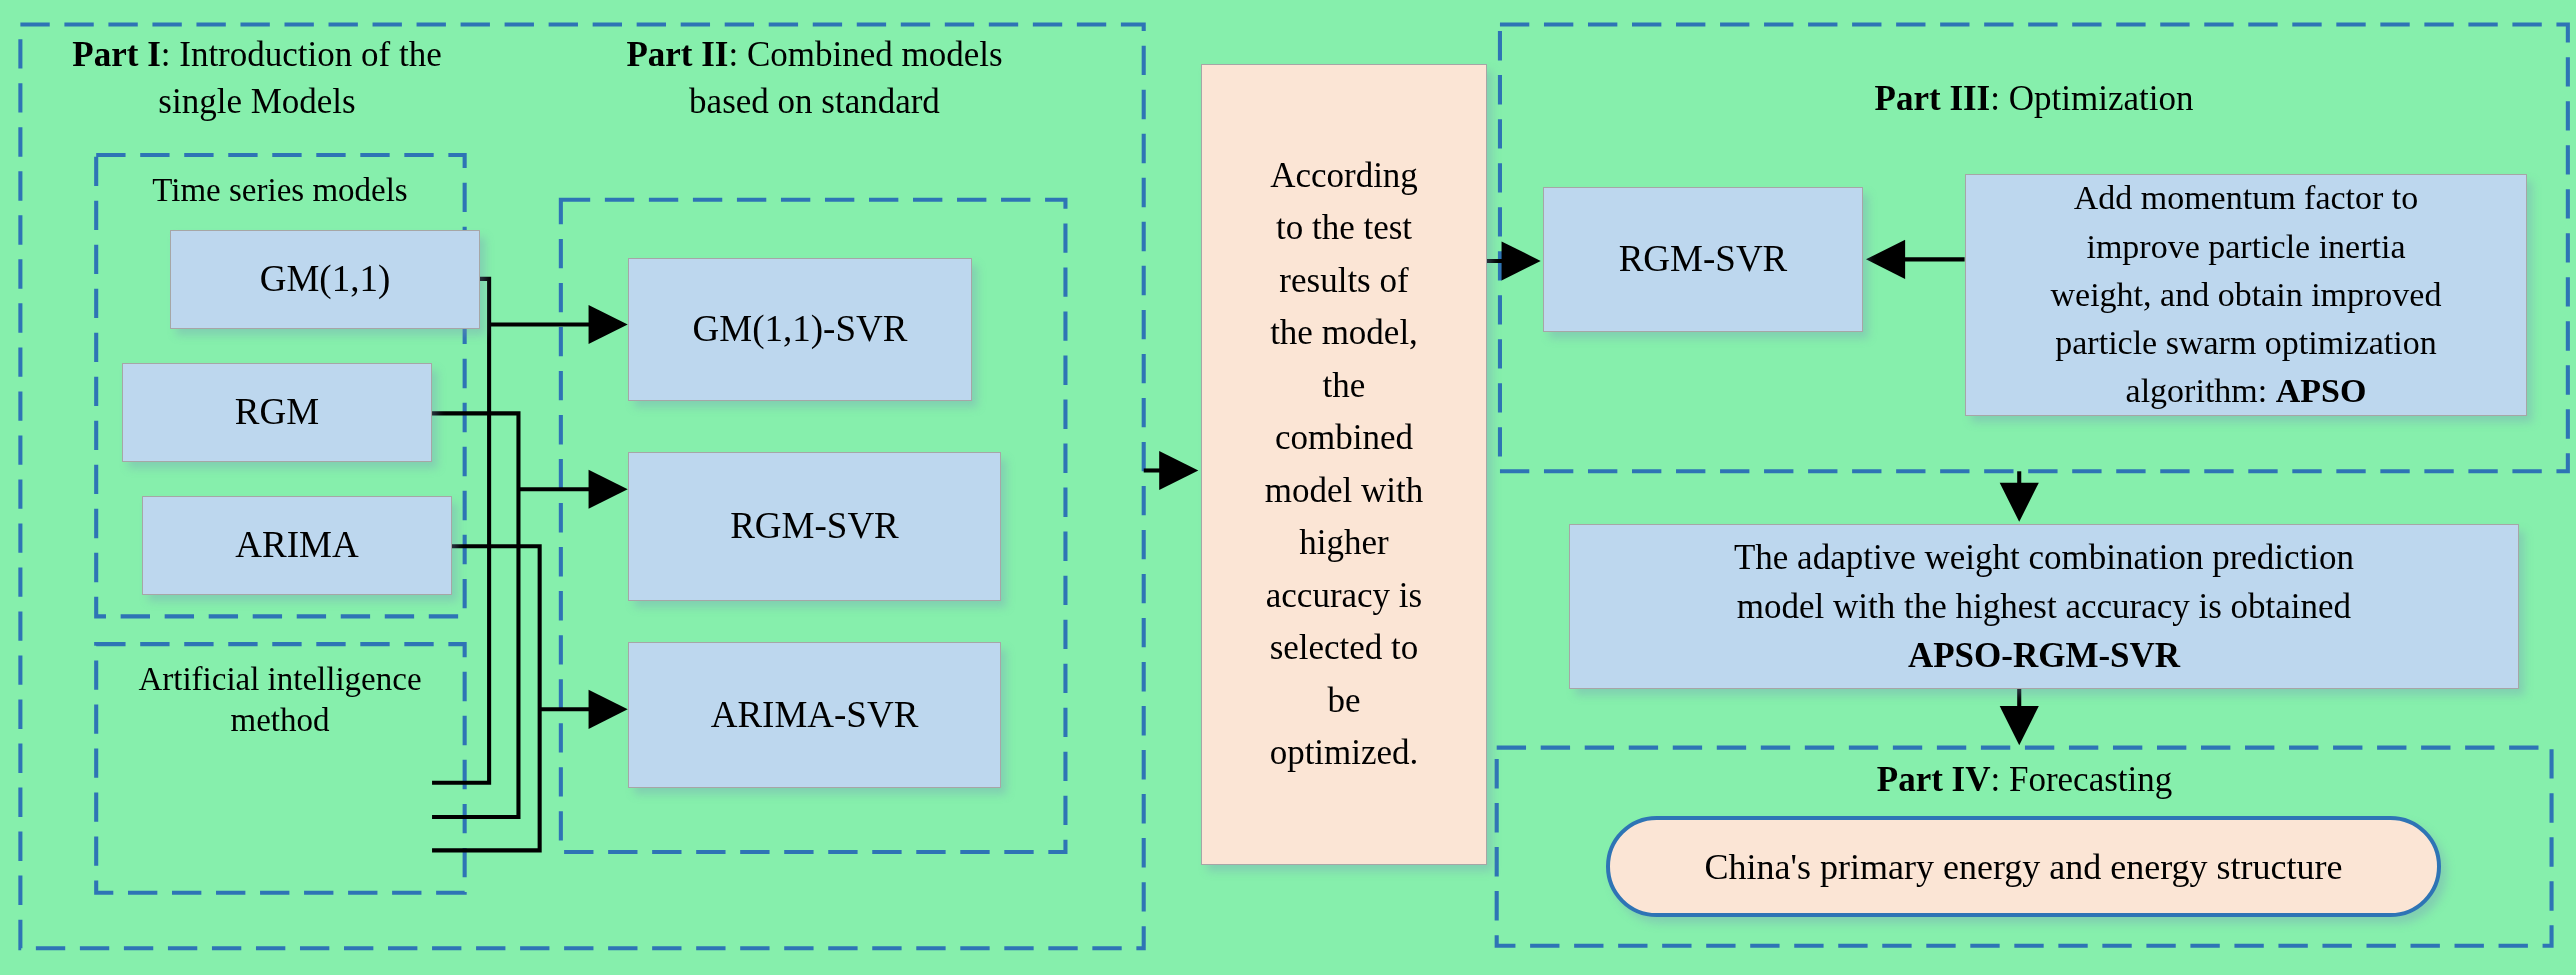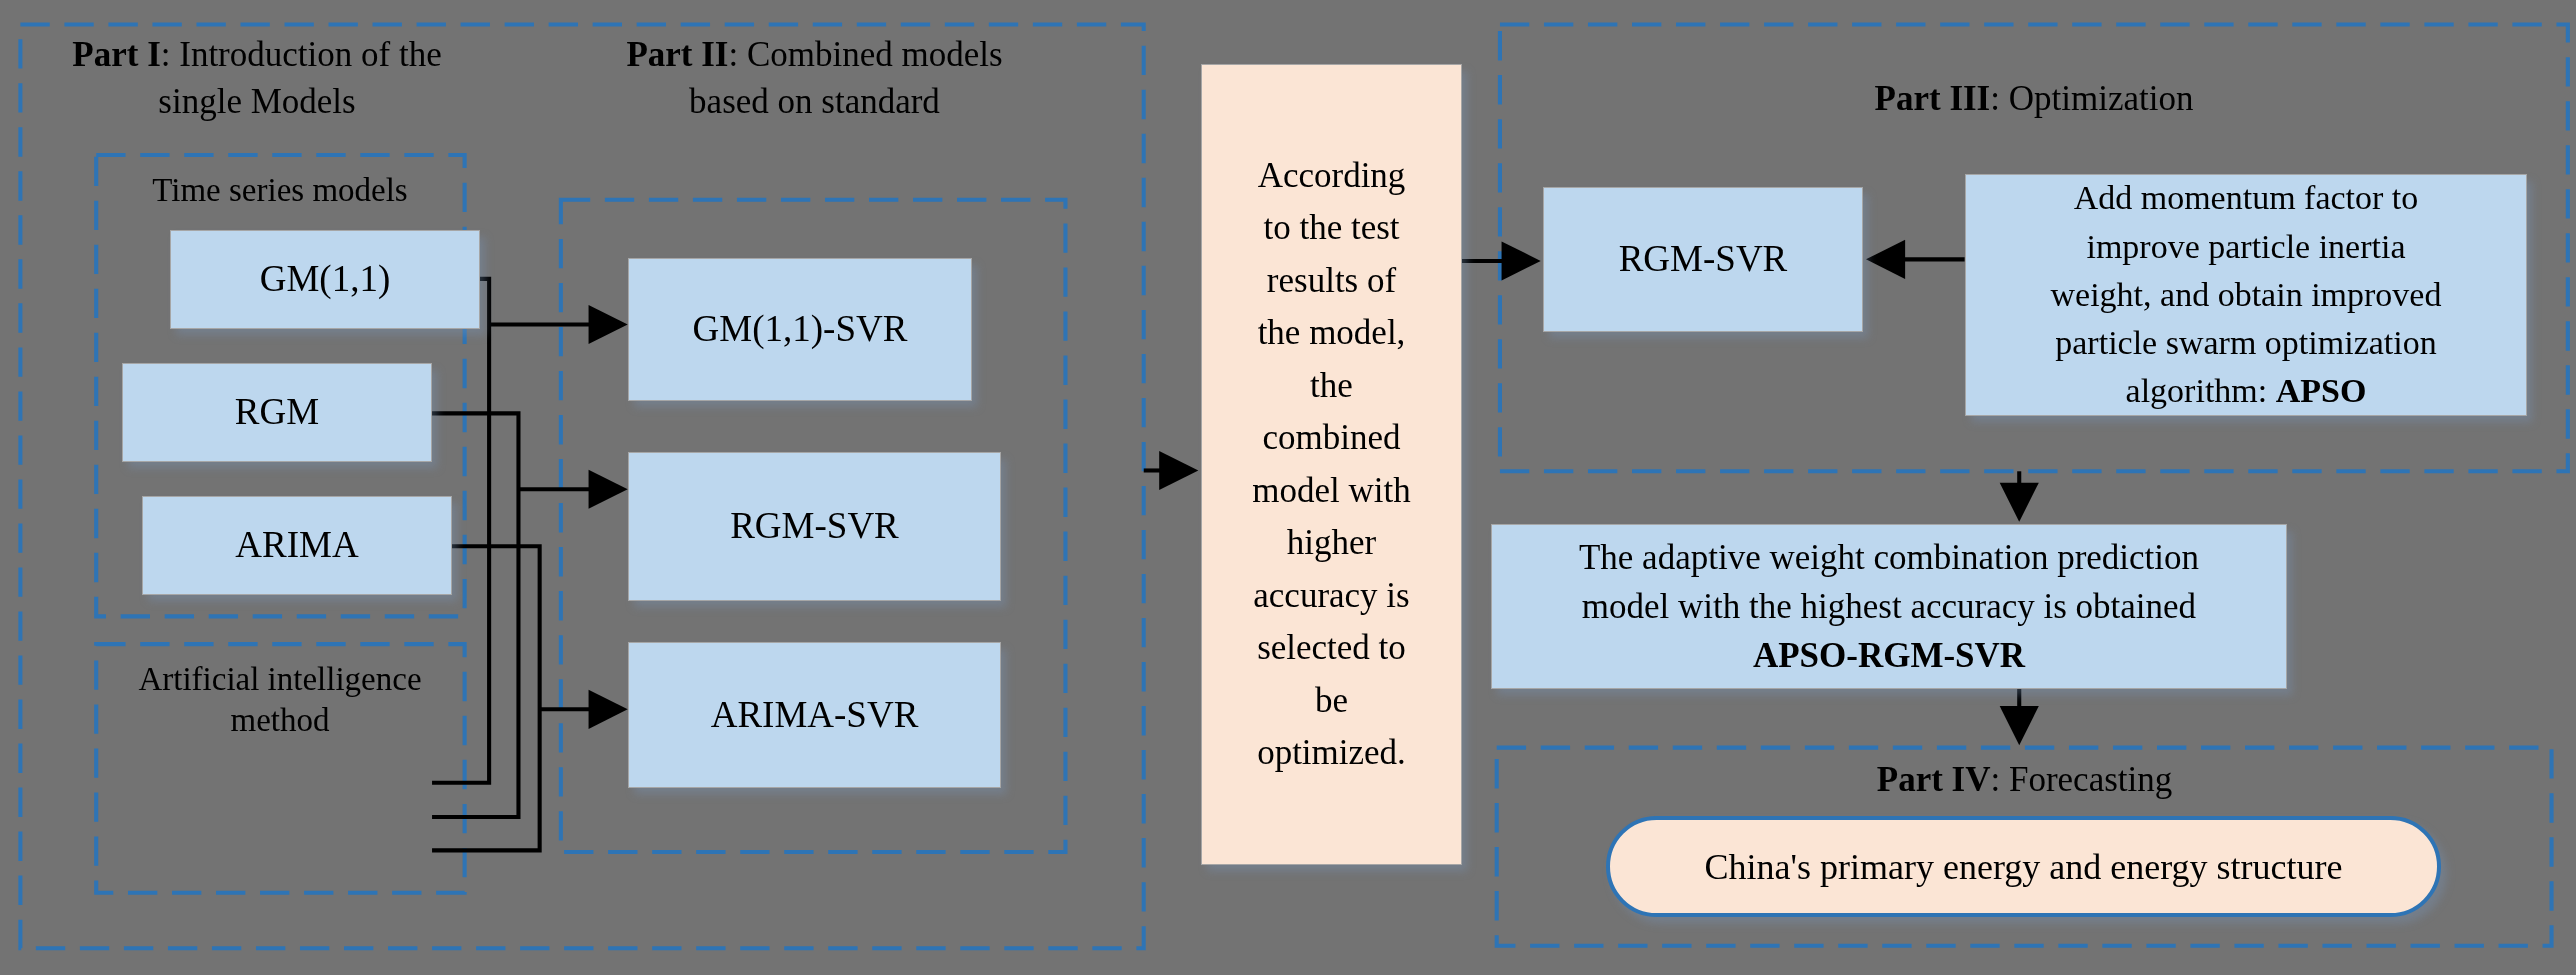--- a/index.html
+++ b/index.html
@@ -1,16 +1,16 @@
 <!DOCTYPE html>
 <html style="font-size:13px"><head>
 <meta charset="utf-8">
 <style>
   html,body{margin:0;padding:0;background:#ffffff;}
-  .canvas{position:relative;width:2576px;height:976px;background:#737373;
+  .canvas{position:relative;width:2576px;height:976px;background:#86efac;
           font-family:"Liberation Serif","DejaVu Serif",serif;color:#000;overflow:hidden;}
   svg.overlay{position:absolute;left:0;top:0;width:2576px;height:976px;}
   .box{position:absolute;display:flex;flex-direction:column;align-items:center;justify-content:center;
        text-align:center;box-sizing:border-box;}
   .blue{background:#bdd7ee;border:1.6px solid #a6a6a6;box-shadow:5.7px 6.5px 8.2px rgba(120,150,185,.35);}
   .orangebox{background:#fbe5d5;border:1.6px solid #a6a6a6;box-shadow:5.7px 6.5px 8.2px rgba(120,150,185,.35);}
   .pill{background:#fbe5d5;border:4.1px solid #2e74b5;border-radius:57px;box-shadow:5.7px 6.5px 8.2px rgba(120,150,185,.35);}
   .label{font-size:37px;line-height:1.25;}
   .title{position:absolute;text-align:center;font-size:35px;line-height:1.35;}
   .grouplabel{position:absolute;text-align:center;font-size:33px;line-height:1.25;}
@@ -84,21 +84,21 @@
   <div class="box blue label" style="left:122px;top:363px;width:310px;height:99px;">RGM</div>
   <div class="box blue label" style="left:122px;top:496px;width:310px;height:99px;margin-left:20px;">ARIMA</div>
 
   <div class="grouplabel pre" style="left:96px;top:659px;width:368px;">Artificial intelligence
 method</div>
 
   <div class="box blue label" style="left:628px;top:258px;width:344px;height:143px;">GM(1,1)-SVR</div>
   <div class="box blue label" style="left:628px;top:452px;width:373px;height:149px;">RGM-SVR</div>
   <div class="box blue label" style="left:628px;top:642px;width:373px;height:146px;">ARIMA-SVR</div>
 
-  <div class="box orangebox" style="left:1201px;top:64px;width:261px;height:801px;">
+  <div class="box orangebox" style="left:1201px;top:64px;width:286px;height:801px;">
     <div class="notetext pre">According
 to the test
 results of
 the model,
 the
 combined
 model with
 higher
 accuracy is
 selected to
@@ -115,21 +115,21 @@
   <div class="box blue" style="left:1965px;top:174px;width:562px;height:242px;">
     <div class="apsotext pre">Add momentum factor to
 improve particle inertia
 weight, and obtain improved
 particle swarm optimization</div>
     <div class="apsotext">
       <span>algorithm: </span><b>APSO</b>
     </div>
   </div>
 
-  <div class="box blue" style="left:1491px;top:524px;width:796px;height:165px;">
+  <div class="box blue" style="left:1569px;top:524px;width:950px;height:165px;">
     <div class="resulttext pre">The adaptive weight combination prediction
 model with the highest accuracy is obtained</div>
     <div class="resulttext"><b>APSO-RGM-SVR</b></div>
   </div>
 
   <div class="title" style="left:1497px;top:756px;width:1055px;">
     <b>Part IV</b><span>: Forecasting</span>
   </div>
 
   <div class="box pill" style="left:1606px;top:816px;width:835px;height:101px;">

